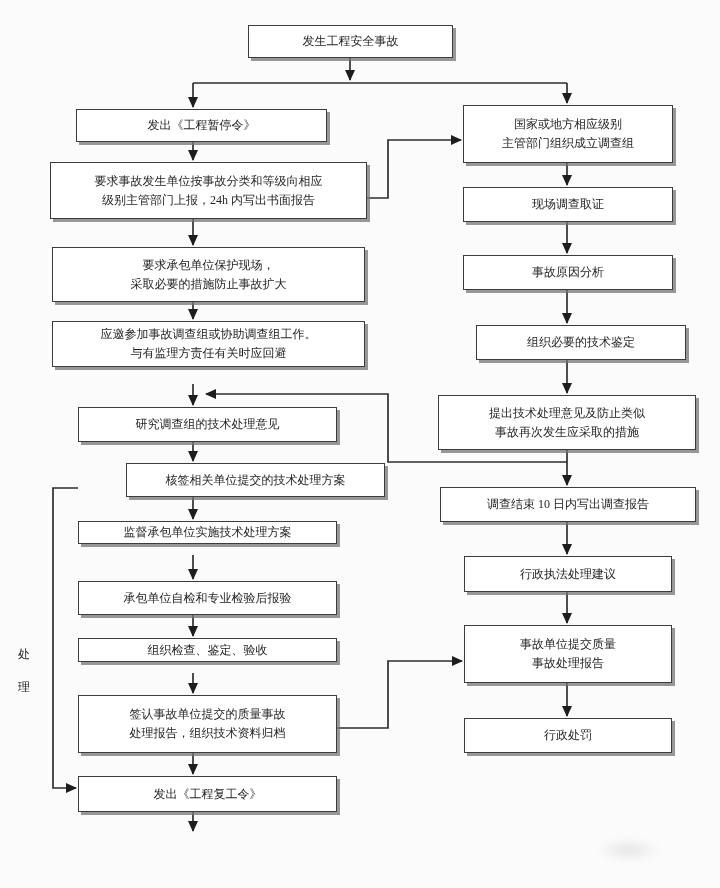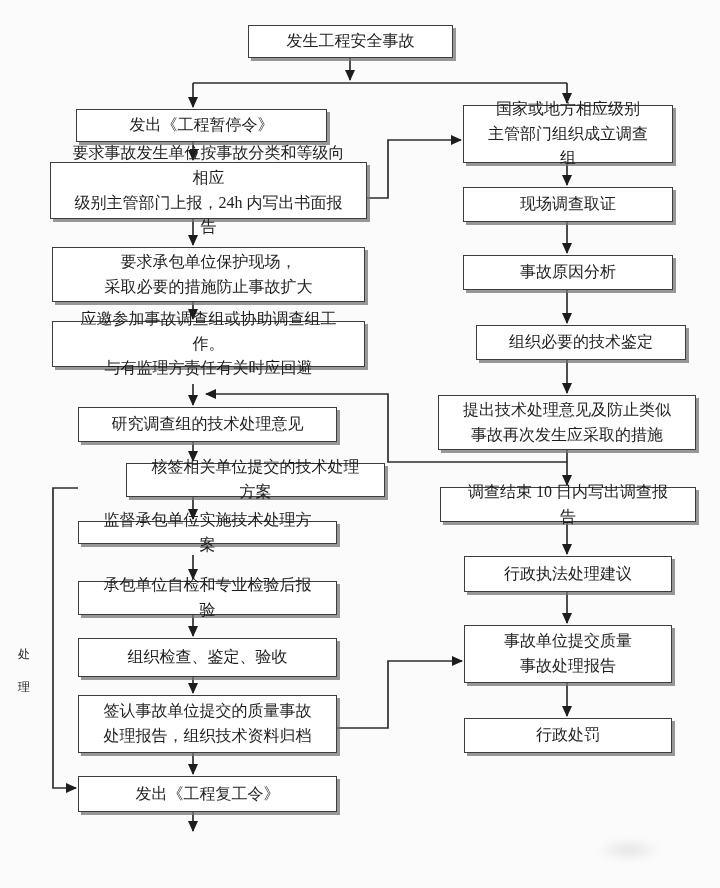--- a/index.html
+++ b/index.html
@@ -12,21 +12,21 @@
   }
   #stage{position:absolute;left:0;top:0;width:720px;height:888px;}
   svg.wires{position:absolute;left:0;top:0;width:720px;height:888px;z-index:1;}
   .node{
     position:absolute;z-index:2;
     background:#ffffff;
     border:1.6px solid #3d3d3d;
     box-shadow:3px 3px 0 rgba(118,118,118,0.75);
     display:flex;align-items:center;justify-content:center;
     text-align:center;
-    font-size:16px;line-height:1.55;
+    font-size:12px;line-height:1.55;
     white-space:pre-line;
     box-sizing:border-box;
     padding:1px 20px;
   }
   .side-label{
     position:absolute;z-index:2;
     width:22px;
     font-size:12px;line-height:33px;
     word-break:break-all;text-align:left;
     color:#1f1f1f;
@@ -98,21 +98,21 @@
   <div class="node" style="left:50px;top:162px;width:317px;height:57px;">要求事故发生单位按事故分类和等级向相应
 级别主管部门上报，24h 内写出书面报告</div>
   <div class="node" style="left:52px;top:247px;width:313px;height:55px;">要求承包单位保护现场，
 采取必要的措施防止事故扩大</div>
   <div class="node" style="left:52px;top:321px;width:313px;height:46px;">应邀参加事故调查组或协助调查组工作。
 与有监理方责任有关时应回避</div>
   <div class="node" style="left:78px;top:407px;width:259px;height:35px;">研究调查组的技术处理意见</div>
   <div class="node" style="left:78px;top:463px;width:259px;height:34px;margin-left:48px;">核签相关单位提交的技术处理方案</div>
   <div class="node" style="left:78px;top:521px;width:259px;height:23px;">监督承包单位实施技术处理方案</div>
   <div class="node" style="left:78px;top:581px;width:259px;height:34px;">承包单位自检和专业检验后报验</div>
-  <div class="node" style="left:78px;top:638px;width:259px;height:39px;text-align:center;">组织检查、鉴定、验收</div>
+  <div class="node" style="left:78px;top:638px;width:259px;height:24px;text-align:center;">组织检查、鉴定、验收</div>
   <div class="node" style="left:78px;top:695px;width:259px;height:58px;">签认事故单位提交的质量事故
 处理报告，组织技术资料归档</div>
   <div class="node" style="left:78px;top:776px;width:259px;height:36px;">发出《工程复工令》</div>
 
   <div class="node" style="left:463px;top:187px;width:210px;height:35px;">现场调查取证</div>
   <div class="node" style="left:463px;top:105px;width:210px;height:58px;">国家或地方相应级别
 主管部门组织成立调查组</div>
   <div class="node" style="left:463px;top:255px;width:210px;height:35px;">事故原因分析</div>
   <div class="node" style="left:476px;top:325px;width:210px;height:35px;">组织必要的技术鉴定</div>
   <div class="node" style="left:438px;top:395px;width:258px;height:55px;">提出技术处理意见及防止类似

